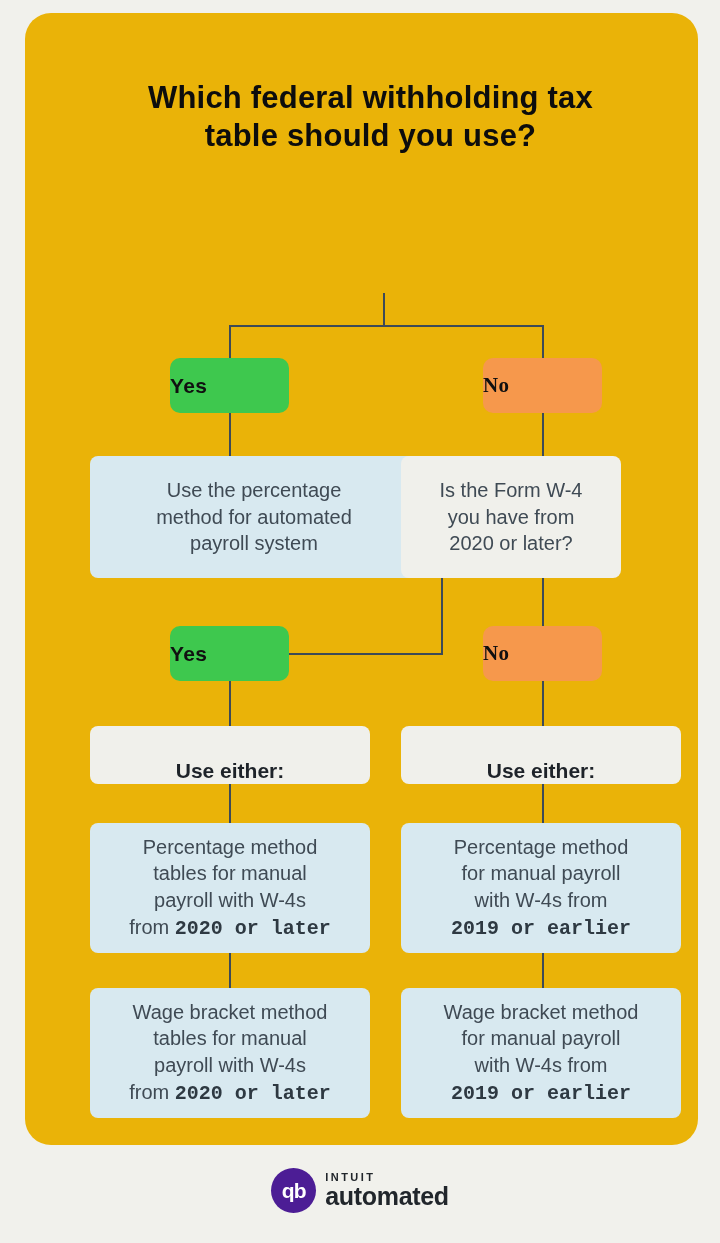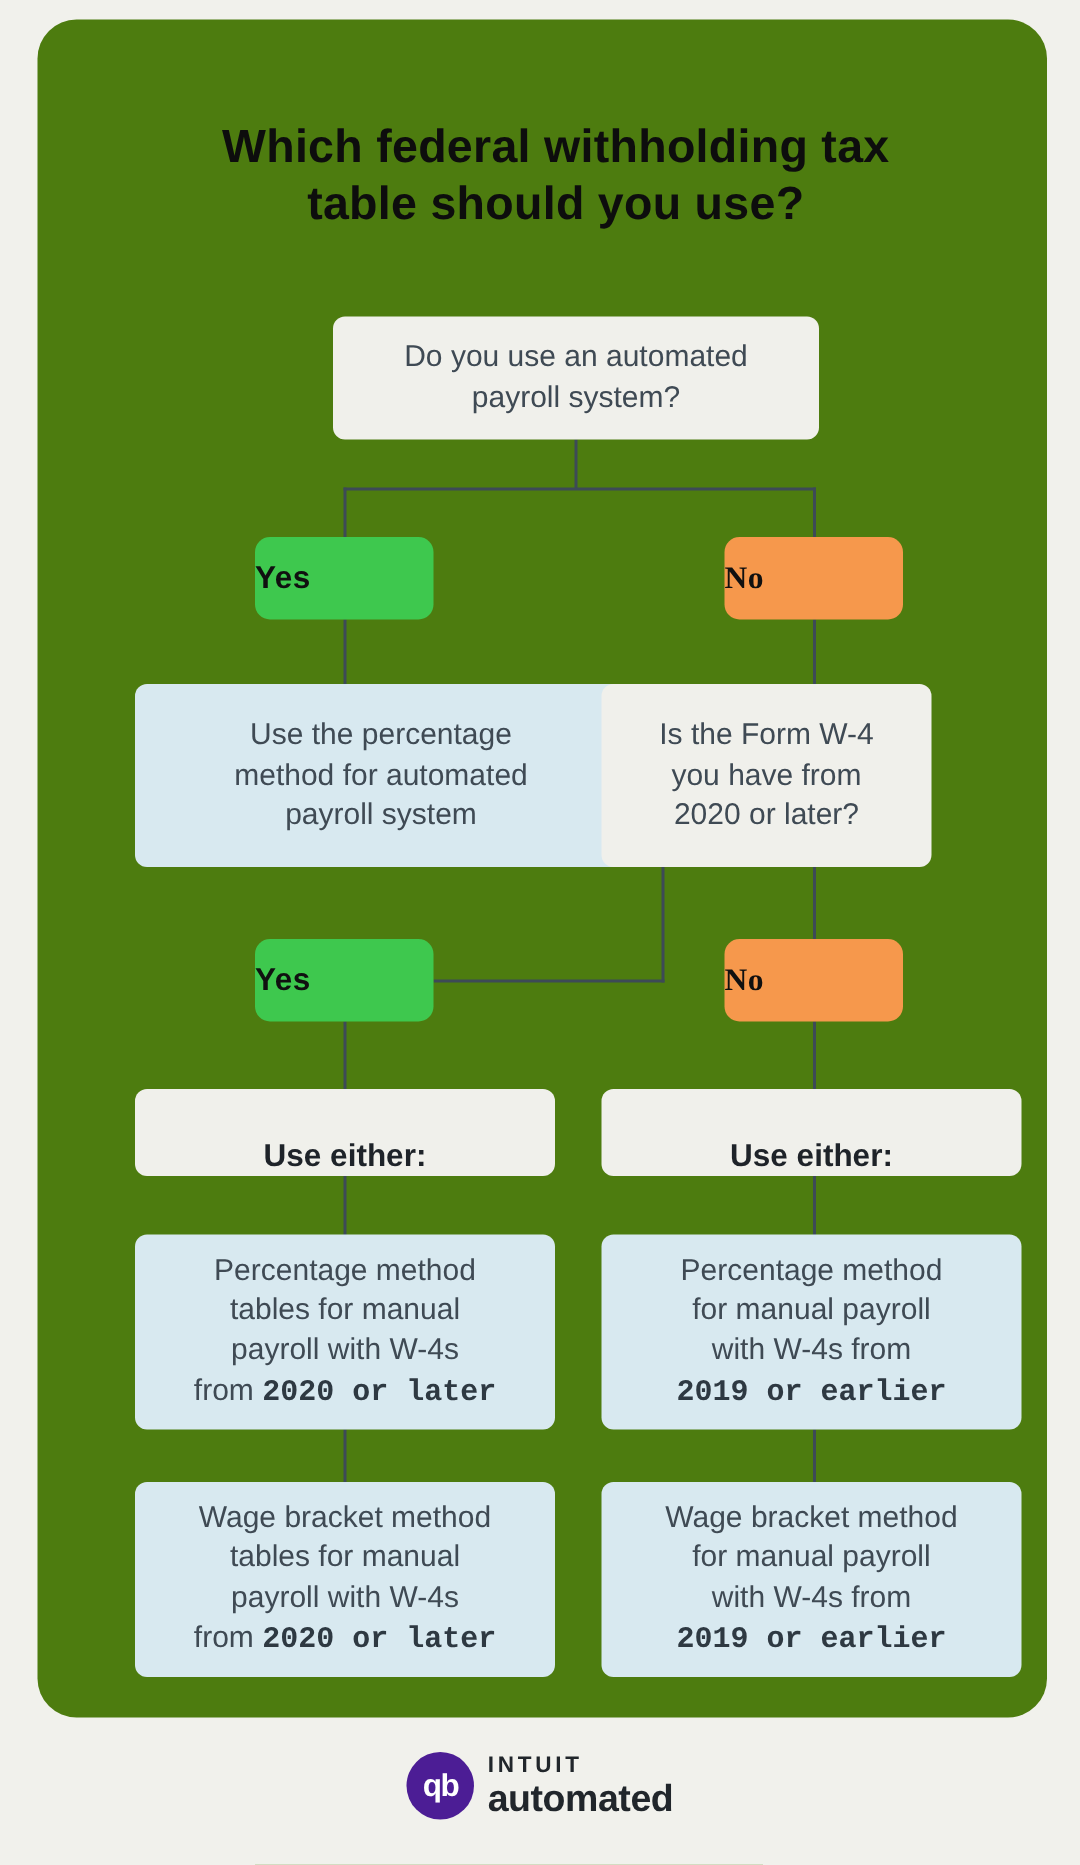--- a/index.html
+++ b/index.html
@@ -9,21 +9,21 @@
     width: 720px;
     height: 1243px;
     background: #F1F1EC;
     font-family: "Liberation Sans", sans-serif;
     overflow: hidden;
   }
   .card {
     position: absolute;
     left: 25px; top: 13px;
     width: 673px; height: 1132px;
-    background: #4d7c0f;
+    background: #eab308;
     border-radius: 26px;
   }
   .title {
     position: absolute;
     left: 40px; right: 22px;
     top: 66px;
     text-align: center;
     font-size: 31px;
     font-weight: 800;
     letter-spacing: 0.2px;
@@ -111,21 +111,21 @@
     display: flex;
     align-items: center;
     justify-content: center;
     color: #FFFFFF;
     font-size: 21px;
     font-weight: 700;
     letter-spacing: -1px;
   }
   .brand-text { display: flex; flex-direction: column; justify-content: center; }
   .brand-top {
-    font-size: 15px;
+    font-size: 11px;
     font-weight: 700;
     letter-spacing: 2.5px;
     color: #21262B;
     line-height: 1.1;
   }
   .brand-bottom {
     font-size: 25px;
     font-weight: 700;
     color: #21262B;
     letter-spacing: -0.3px;
@@ -150,24 +150,20 @@
     <div class="conn v c7"></div>
     <div class="conn h c8"></div>
     <div class="conn v c9"></div>
     <div class="conn v c10"></div>
     <div class="conn v c11"></div>
     <div class="conn v c12"></div>
     <div class="conn v c13"></div>
     <div class="conn v c14"></div>
     <div class="conn v c15"></div>
 
-    <div class="node gray q1">
-      <div class="node-text">Do you use an automated
-payroll system?</div>
-    </div>
 
     <div class="btn green yes1">
       <span>Yes</span>
     </div>
     <div class="btn orange no1">
       <span>No</span>
     </div>
 
     <div class="node blue blue1">
       <div class="node-text">Use the percentage

